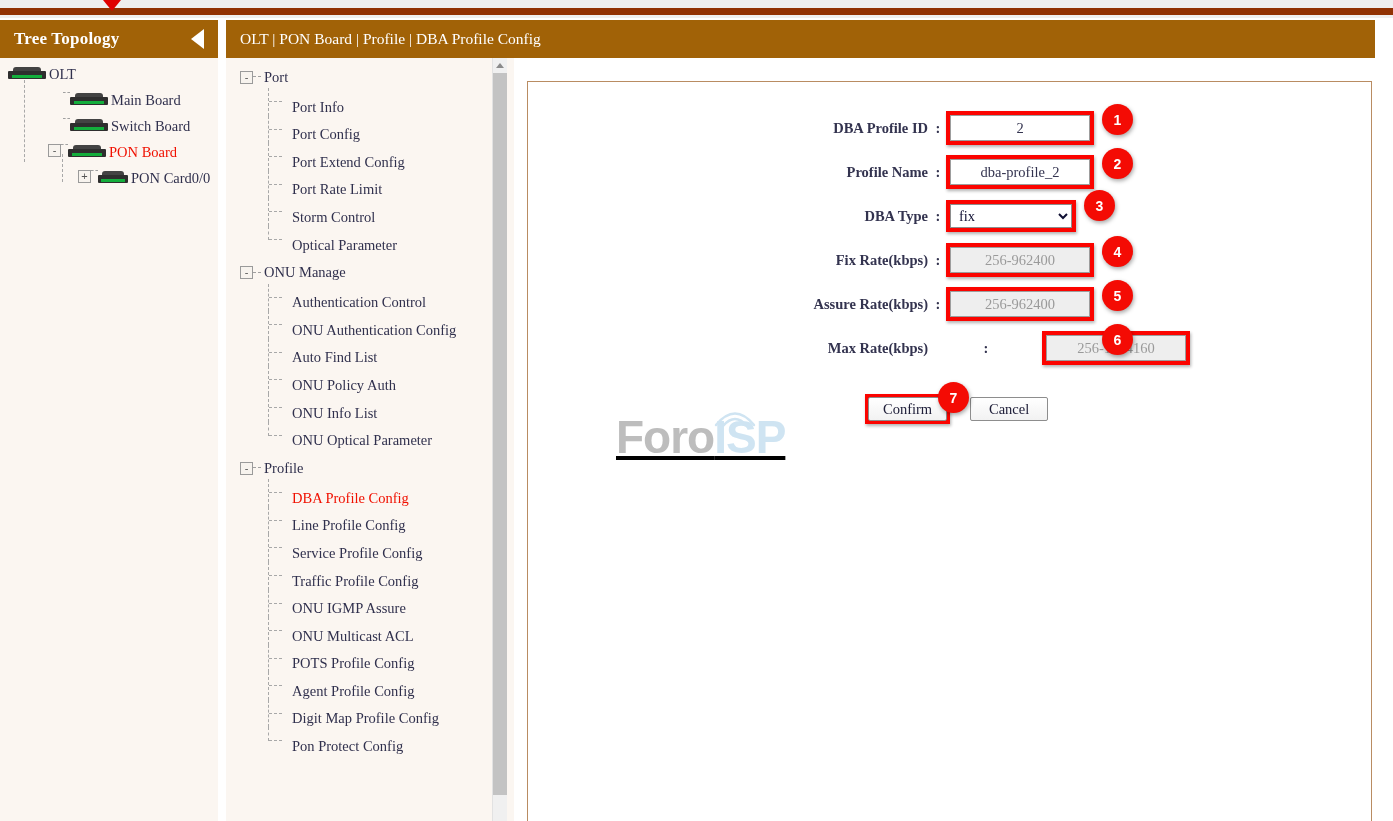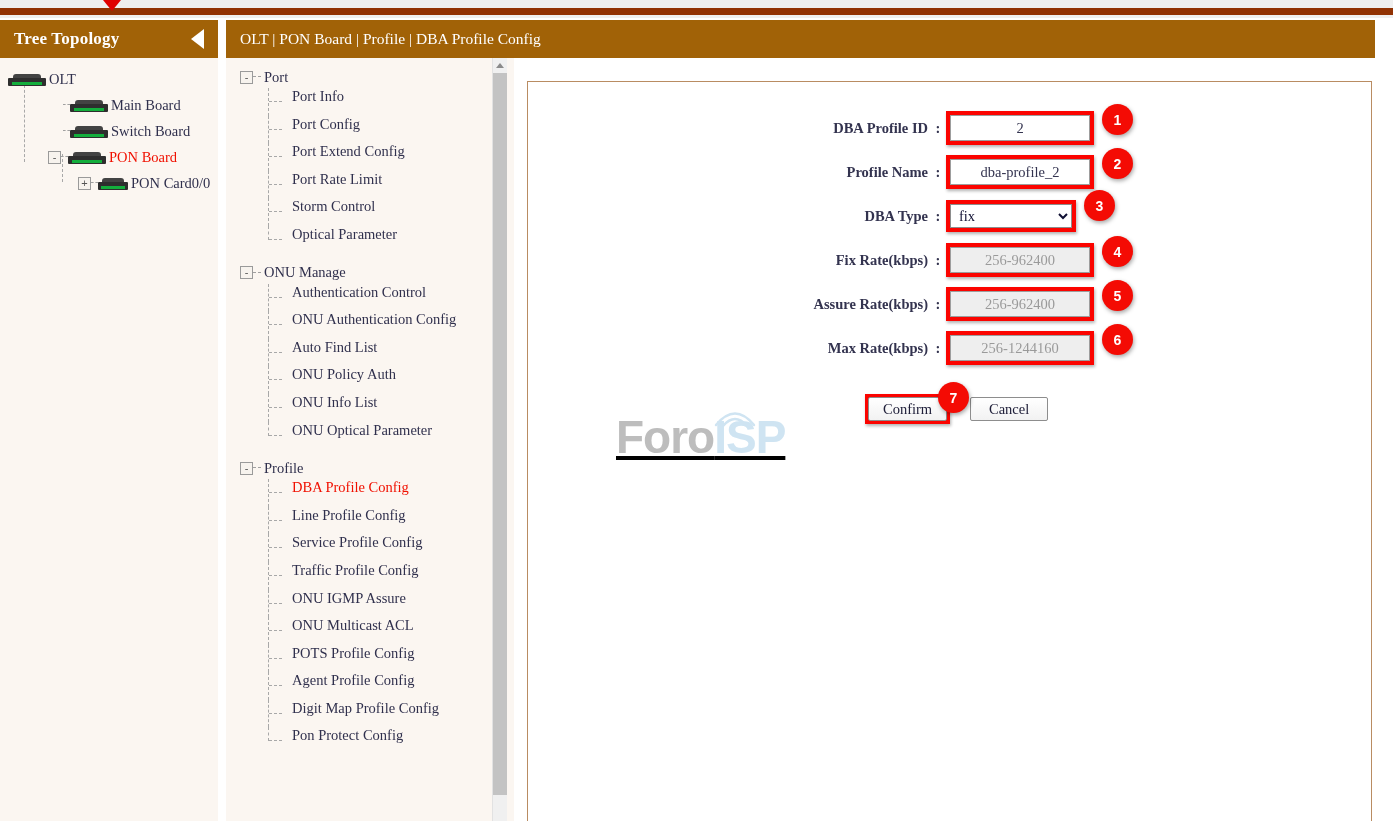--- a/index.html
+++ b/index.html
@@ -70,21 +70,21 @@
   
   #tree-panel {
     position: absolute;
     left: 0; top: 58px;
     width: 218px; height: 763px;
     background: #fbf6f1;
     overflow: hidden;
   }
   .tree-row {
     position: relative;
-    display: flex; align-items: center;
+    display: flex; align-items: flex-start;
     height: 26px;
     font-size: 14.5px;
     color: #30304d;
     white-space: nowrap;
   }
   .tree-row.is-selected { color: #f01000; }
   .node-icon {
     position: relative;
     width: 38px; height: 13px;
     margin-right: 3px;
@@ -156,21 +156,21 @@
     margin-top: 8px;
     font-size: 14.5px;
     color: #30304d;
   }
   .nav-group .expander { margin-left: 14px; }
   .nav-group .dash-h { width: 8px; }
   .nav-group-label { margin-left: 3px; }
 
   .nav-item {
     position: relative;
-    display: flex; align-items: flex-start;
+    display: flex; align-items: flex-end;
     height: 27.6px;
     font-size: 14.5px;
     color: #30304d;
     cursor: pointer;
     white-space: nowrap;
   }
   .nav-item.is-active { color: #f01000; }
   .nav-item .branch {
     position: relative;
     width: 22px; height: 27.6px;
@@ -616,21 +616,21 @@
           <div class="marker" style="left: 574px; top: -2px;">4</div>
         </div>
         <div class="form-row" style="top: 200px;">
           <div class="form-label">Assure Rate(kbps)</div>
           <div class="form-colon">:</div>
           <div class="field-wrap w-text">
             <input class="field is-disabled" type="text" placeholder="256-962400" readonly="" style="">
           </div>
           <div class="marker" style="left: 574px; top: -2px;">5</div>
         </div>
-        <div class="form-row" style="top: 244px;">
+        <div class="form-row" style="top: 244px; gap: 48px;">
           <div class="form-label">Max Rate(kbps)</div>
           <div class="form-colon">:</div>
           <div class="field-wrap w-text">
             <input class="field is-disabled" type="text" placeholder="256-1244160" readonly="" style="">
           </div>
           <div class="marker" style="left: 574px; top: -2px;">6</div>
         </div>
       </div>
 
     <div id="button-row">

